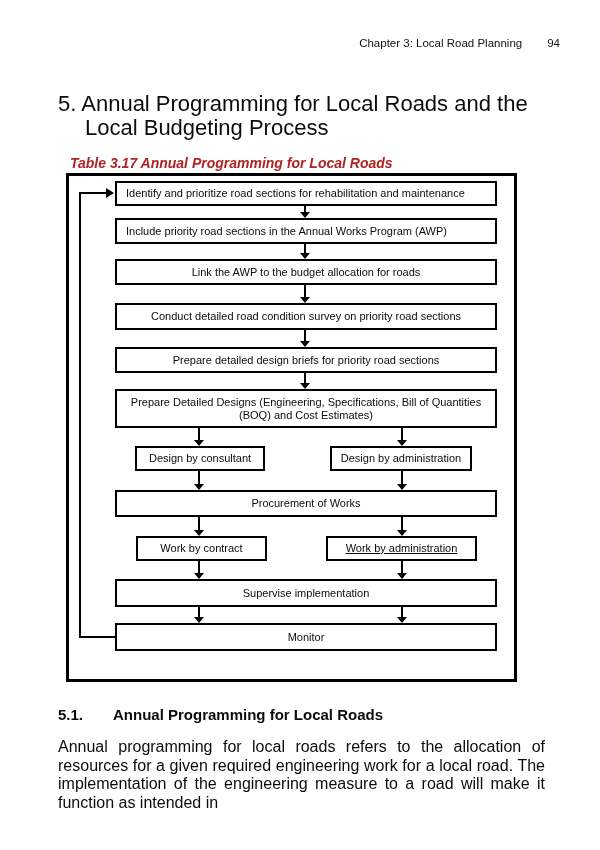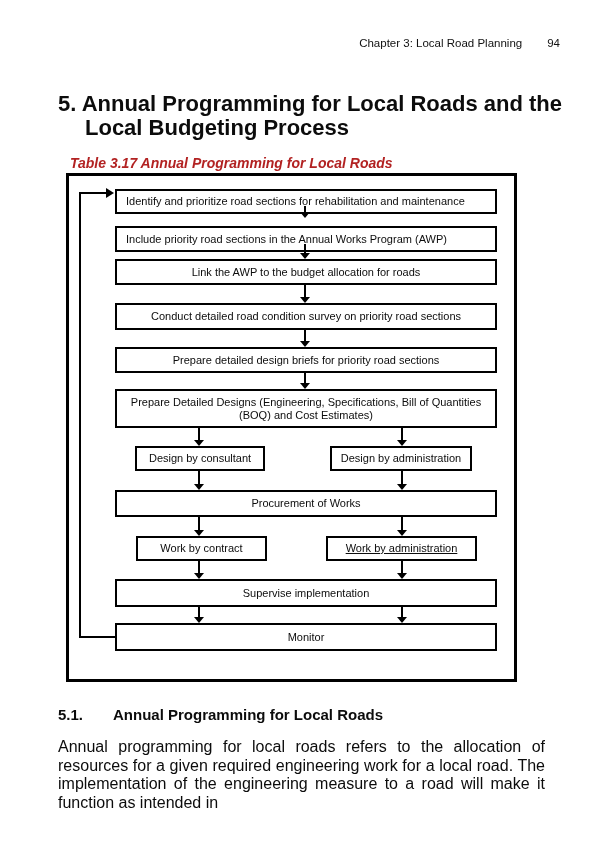--- a/index.html
+++ b/index.html
@@ -16,21 +16,21 @@
   
   .runhead {
     position: absolute; top: 37px; right: 40px;
     display: flex; align-items: baseline; gap: 25px;
     font-size: 11.5px; color: #111;
   }
 
   
   .title {
     position: absolute; left: 58px; top: 92px; width: 500px;
-    font-size: 22px; line-height: 23.5px; font-weight: 700;
+    font-size: 22px; line-height: 23.5px; font-weight: 400;
     color: #0c0c0c;
     padding-left: 27px; text-indent: -27px;
   }
 
   
   .caption {
     position: absolute; left: 70px; top: 155px;
     font-size: 14px; font-style: italic; font-weight: 700;
     color: #b22222;
   }
@@ -44,21 +44,21 @@
   }
   .fc-box {
     position: absolute; box-sizing: border-box;
     border: 2px solid #000; background: #fff;
     display: flex; align-items: center; justify-content: center;
     text-align: center;
     font-size: 11px; line-height: 12.5px; color: #0c0c0c;
     padding: 1px 4px;
   }
   .fc-box.full { left: 46px; width: 382px; }
-  .fc-box.align-left { justify-content: flex-start; text-align: left; padding-left: 9px; margin-top: 8px; }
+  .fc-box.align-left { justify-content: flex-start; text-align: left; padding-left: 9px; }
 
   .arr { position: absolute; width: 10px; }
   .arr::before {
     content: ""; position: absolute; left: 4px; top: 0;
     height: calc(100% - 5px); width: 2px; background: #000;
   }
   .arr::after {
     content: ""; position: absolute; left: 0; bottom: 0; width: 0; height: 0;
     border-left: 5px solid transparent; border-right: 5px solid transparent;
     border-top: 6px solid #000;

